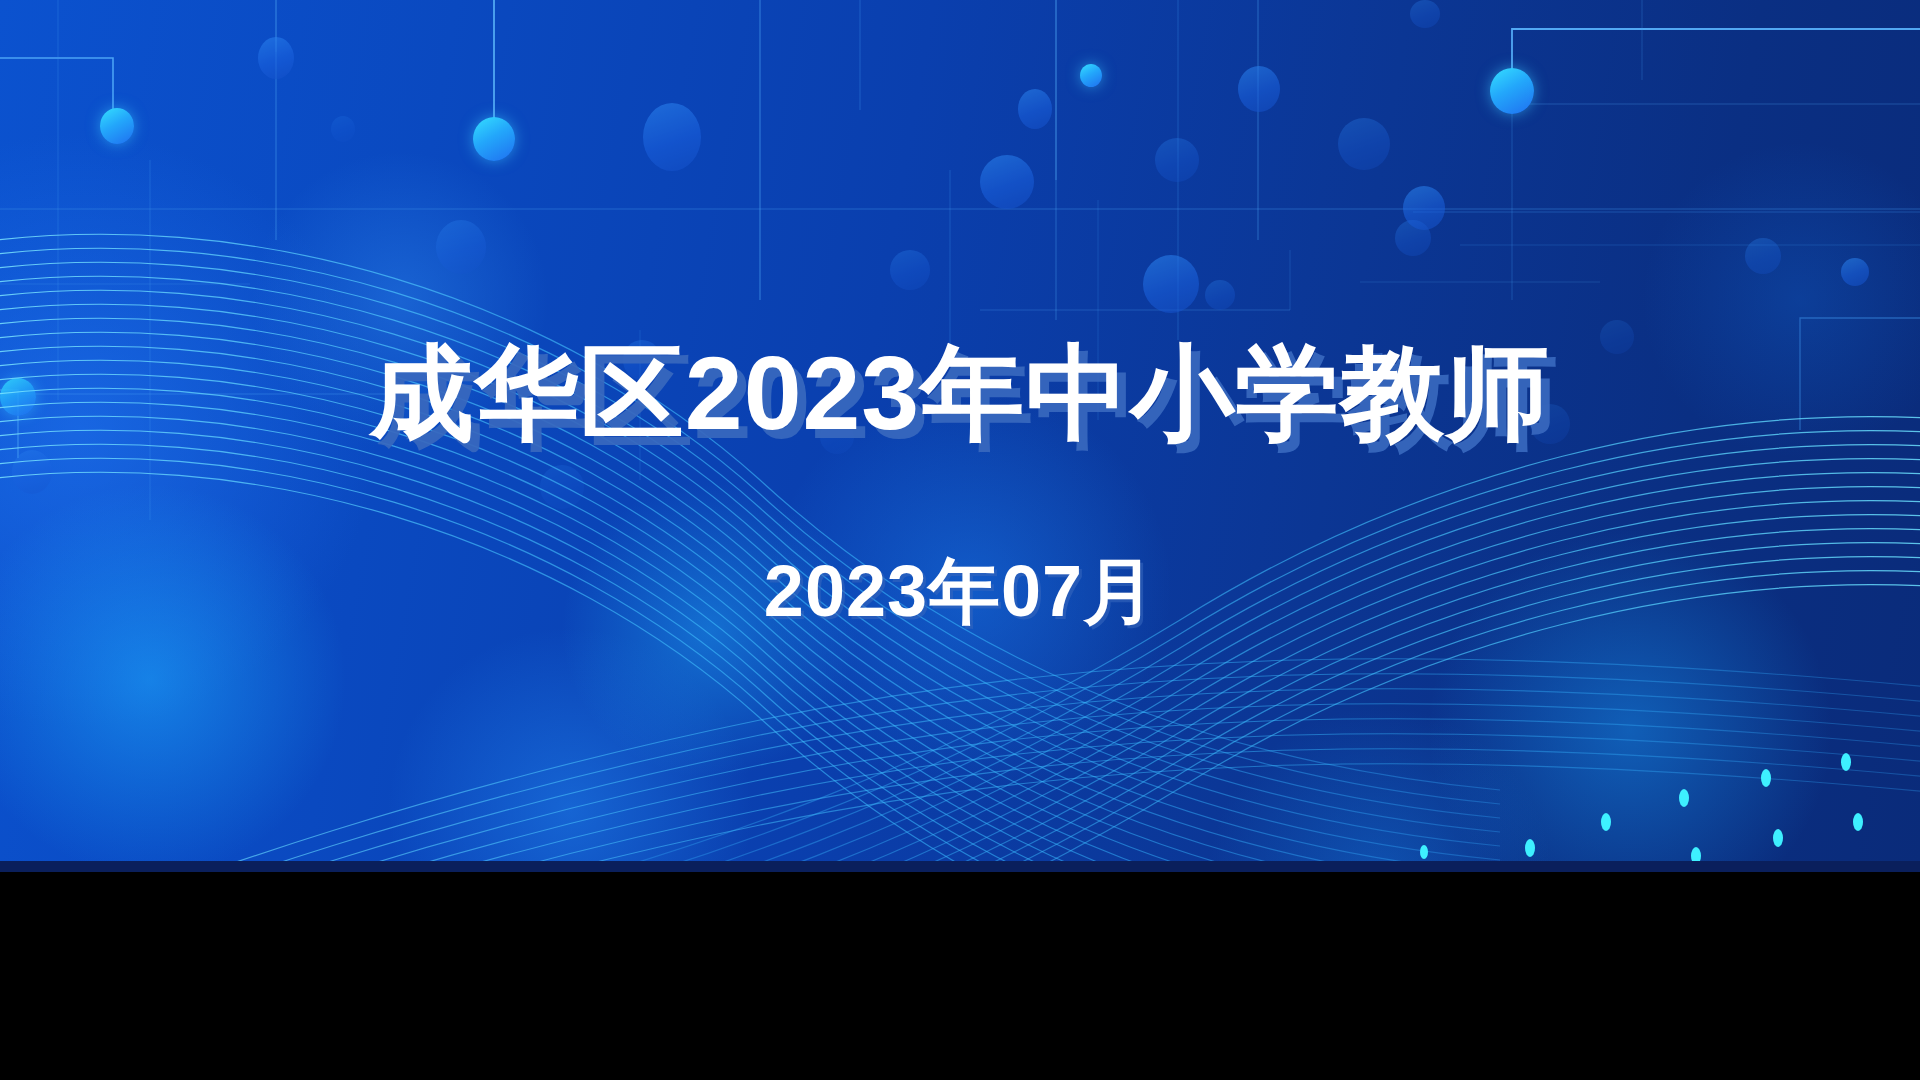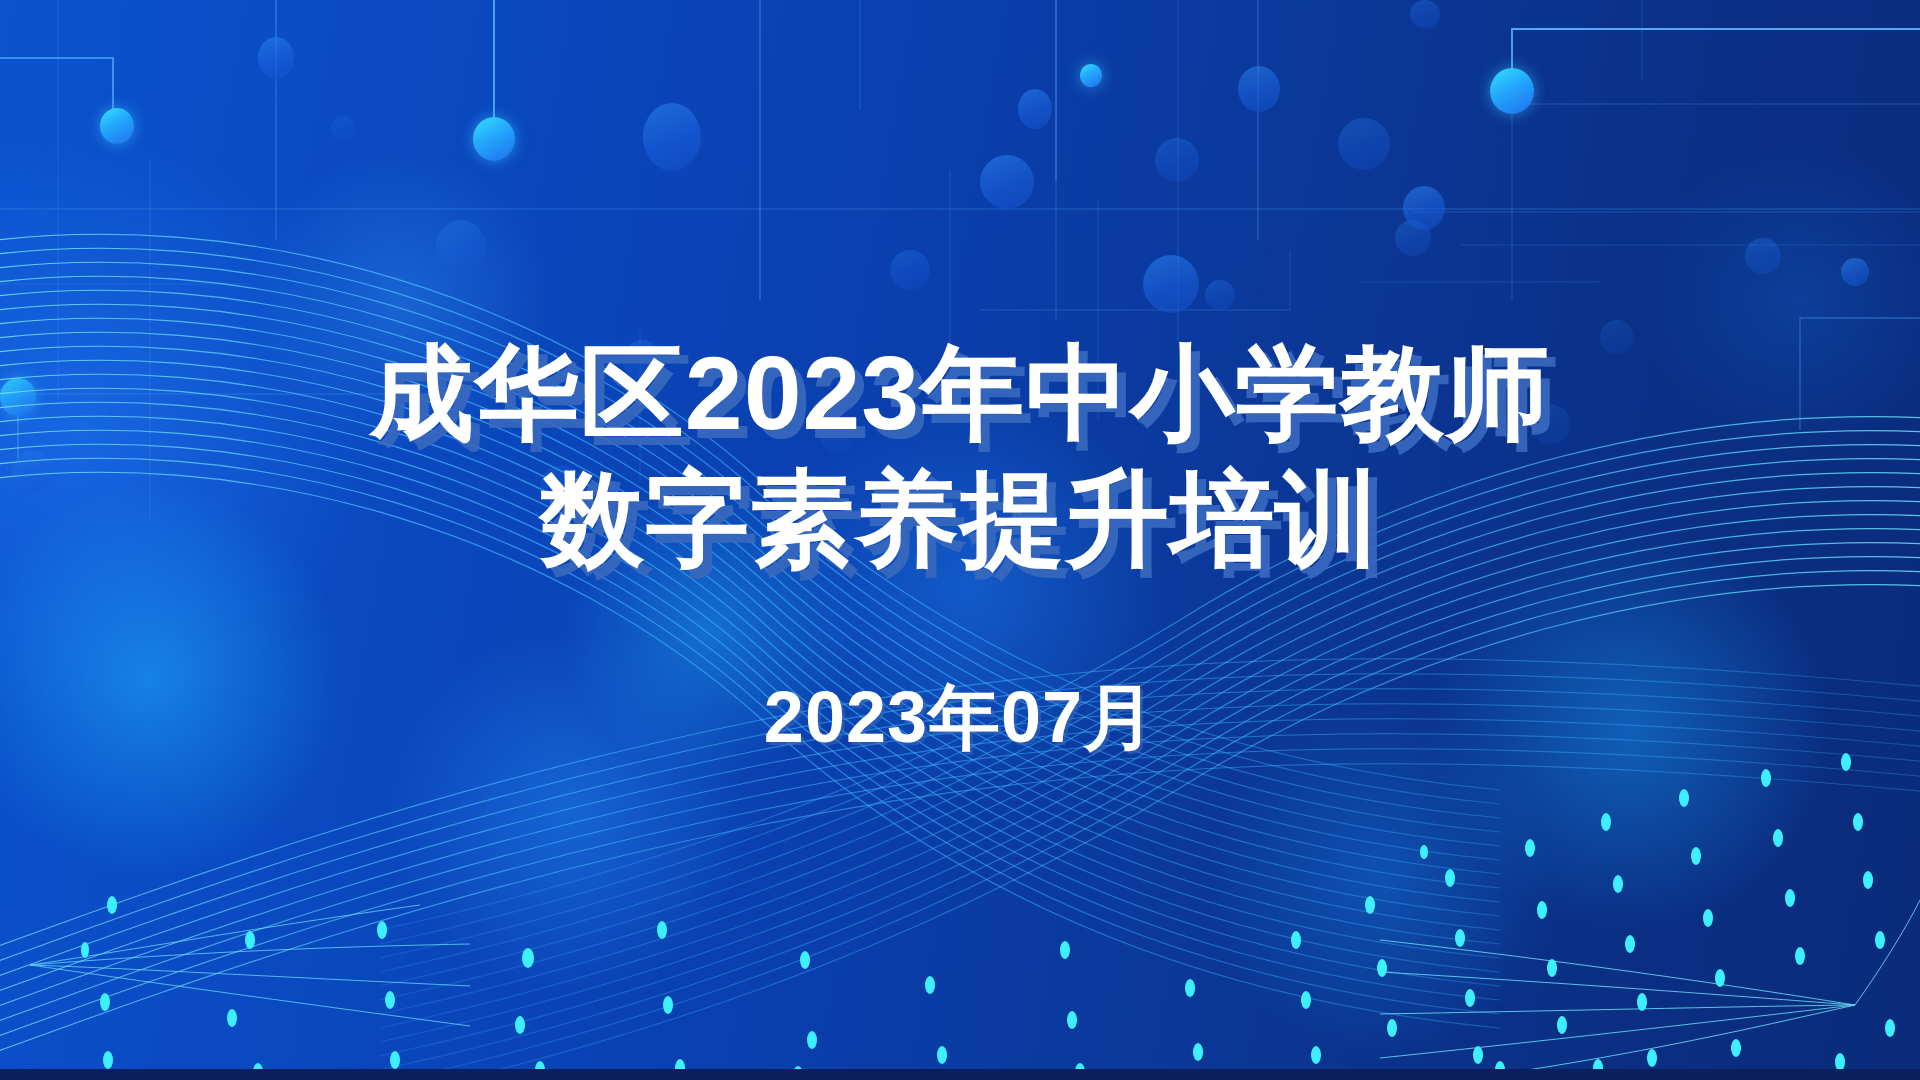--- a/index.html
+++ b/index.html
@@ -3,21 +3,21 @@
 <meta charset="utf-8">
 <style>
   html, body {
     margin: 0;
     padding: 0;
     background: #000;
   }
   #slide {
     position: relative;
     width: 1920px;
-    height: 1080px;
+    height: 872px;
     overflow: hidden;
     font-family: "Liberation Sans", "DejaVu Sans", sans-serif;
     background: linear-gradient(100deg, #0b52cf 0%, #0a49c0 22%, #0a3fae 45%, #0b3694 68%, #0a2f83 85%, #0a2b7a 100%);
   }
 
   
   .glow {
     position: absolute;
     border-radius: 50%;
     pointer-events: none;
@@ -343,18 +343,17 @@
       <ellipse cx="1840" cy="1062" rx="5" ry="9"></ellipse>
       <ellipse cx="1736" cy="1048" rx="5" ry="9"></ellipse>
       <ellipse cx="1424" cy="852" rx="4" ry="7"></ellipse>
       <ellipse cx="1500" cy="1070" rx="5" ry="9"></ellipse>
       <ellipse cx="1598" cy="1068" rx="5" ry="9"></ellipse>
     </g>
   </svg>
 
   <div class="content">
     <div class="title-line">成华区2023年中小学教师</div>
-    <div class="title-line">数字素养提升培训</div>
     <div class="date-line">2023年07月</div>
   </div>
 
   <div class="bottom-strip"></div>
 </div>
 
 </body></html>

